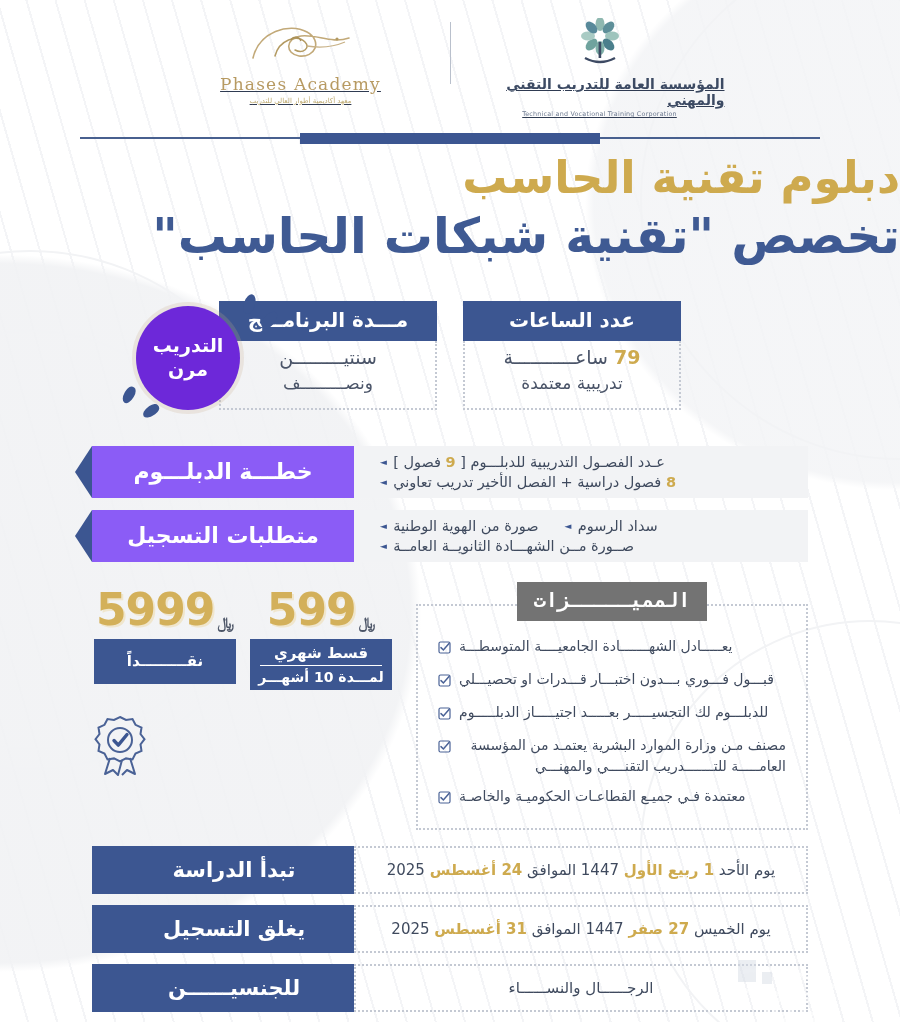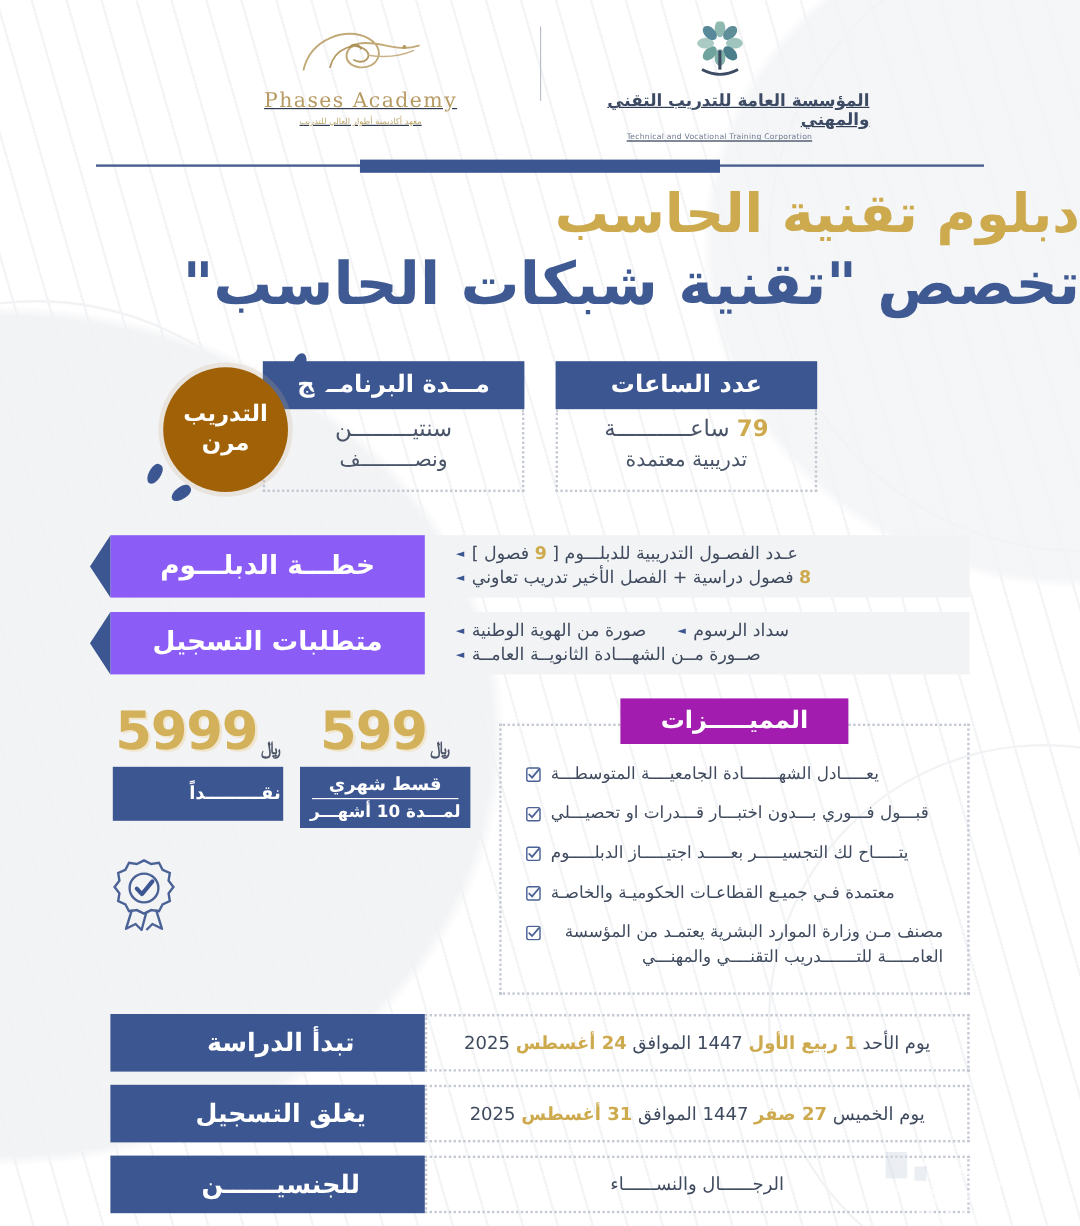--- a/index.html
+++ b/index.html
@@ -66,21 +66,21 @@
     border:2px dotted #c4c9d3; border-top:none; padding:3px 10px 12px; text-align:center;
     line-height:1.45;
   }
   .stat-l1{ font-size:19px; color:#4a5468; letter-spacing:1px;}
   .stat-l1 b{ color:#ceaa4e; }
   .stat-l2{ font-size:17px; color:#4a5468; letter-spacing:1px;}
 
   .badge-wrap{ position:absolute; left:118px; top:290px; width:170px; height:130px; z-index:3;}
   .badge-circle{
     position:absolute; left:18px; top:16px; width:104px; height:104px; border-radius:50%;
-    background:#a16207; color:#fff; display:flex; flex-direction:column; align-items:center;
+    background:#6d28d9; color:#fff; display:flex; flex-direction:column; align-items:center;
     justify-content:center; font-weight:bold; font-size:19px; line-height:1.25;
     box-shadow:0 0 0 4px rgba(201,174,140,.22);
   }
   .spark{ position:absolute; background:#3c5691; }
   .sp1{ left:126px; top:4px; width:11px; height:20px; border-radius:60% 60% 50% 50%; transform:rotate(18deg);}
   .sp2{ left:146px; top:20px; width:11px; height:20px; border-radius:60% 60% 50% 50%; transform:rotate(42deg);}
   .sp3{ left:6px; top:96px; width:10px; height:18px; border-radius:60% 60% 50% 50%; transform:rotate(-150deg);}
   .sp4{ left:28px; top:112px; width:10px; height:18px; border-radius:60% 60% 50% 50%; transform:rotate(-125deg);}
 
   
@@ -111,31 +111,31 @@
   .price-num{
     text-align:center; font-size:44px; font-weight:bold; color:#d3b05a; line-height:1;
     text-shadow:2px 2px 0 #f0e6cd; letter-spacing:-1px; direction:ltr;
   }
   .price-row-sym{ display:flex; align-items:flex-end; justify-content:center; gap:3px; height:50px;}
   .riyal{ font-size:15px; color:#4d5668; font-weight:bold;}
   .price-tag{ background:#3c5691; color:#fff; text-align:center; padding:5px 2px; margin-top:7px; }
   .price-tag .t1{ font-size:15px; font-weight:bold; letter-spacing:.5px;}
   .price-tag .sepline{ height:1px; background:#fff; margin:3px 8px;}
   .price-tag .t2{ font-size:14px; font-weight:bold; letter-spacing:.5px;}
-  .price-tag.single{ padding:13px 2px 14px;text-align:right;}
+  .price-tag.single{ padding:13px 2px 14px;}
 
   .cert-block{ display:flex; align-items:center; gap:14px; margin-top:24px; justify-content:flex-end;}
   .cert-text{ text-align:right; font-size:17px; line-height:1.45; color:#3f4a5e; letter-spacing:.3px;}
   .cert-icon{ flex:0 0 56px; }
 
   .feat-col{ flex:1; }
   .feat-head{
-    background:#a21caf; color:#fff; width:190px; margin:0 auto; text-align:center;
+    background:#737373; color:#fff; width:190px; margin:0 auto; text-align:center;
     font-size:20px; font-weight:bold; padding:6px 0 8px; letter-spacing:1px;
-    position:relative; z-index:2;
+    position:relative; z-index:2;font-family:Liberation Mono, monospace;
   }
   .feat-box{ border:2px dotted #c4c9d3; margin-top:-17px; padding:30px 20px 18px; }
   .feat-li{ display:flex; align-items:flex-start; justify-content:flex-end; gap:8px; font-size:14px; color:#3f4a5e; line-height:1.5; margin-bottom:9px; letter-spacing:.2px;}
   .feat-li:last-child{ margin-bottom:0; }
   .chk{ flex:0 0 13px; margin-top:3px; }
 
   
   .bot-row{ display:flex; margin:0 92px 11px; height:48px; align-items:stretch;}
   .bot-tag{
     width:262px; flex:0 0 262px; background:#3c5691; color:#fff; display:flex; align-items:center;
@@ -294,39 +294,39 @@
         <div class="feat-li">
           <span>قبـــول فـــوري بـــدون اختبـــار قـــدرات او تحصيـــلي</span>
           <span class="chk">
             <svg width="13" height="13" viewBox="0 0 13 13">
                 <rect x="1" y="1" width="11" height="11" rx="1.5" fill="none" stroke="#4a6296" stroke-width="1.2"></rect>
                 <path d="M3 6.6 L5.4 9 L11 2.4" fill="none" stroke="#4a6296" stroke-width="1.5" stroke-linecap="round"></path>
               </svg>
           </span>
         </div>
         <div class="feat-li">
-          <span>يتـــــاح لك التجسيـــــر بعـــــد اجتيـــــاز الدبلـــــوم</span>
+          <span>للدبلـــوم لك التجسيـــــر بعـــــد اجتيـــــاز الدبلـــــوم</span>
           <span class="chk">
             <svg width="13" height="13" viewBox="0 0 13 13">
                 <rect x="1" y="1" width="11" height="11" rx="1.5" fill="none" stroke="#4a6296" stroke-width="1.2"></rect>
                 <path d="M3 6.6 L5.4 9 L11 2.4" fill="none" stroke="#4a6296" stroke-width="1.5" stroke-linecap="round"></path>
               </svg>
           </span>
         </div>
         <div class="feat-li">
-          <span>معتمدة فـي جميـع القطاعـات الحكوميـة والخاصـة</span>
+          <span>مصنف مـن وزارة الموارد البشرية يعتمـد من المؤسسة العامـــــة للتـــــــدريب التقنــــي والمهنـــي</span>
           <span class="chk">
             <svg width="13" height="13" viewBox="0 0 13 13">
                 <rect x="1" y="1" width="11" height="11" rx="1.5" fill="none" stroke="#4a6296" stroke-width="1.2"></rect>
                 <path d="M3 6.6 L5.4 9 L11 2.4" fill="none" stroke="#4a6296" stroke-width="1.5" stroke-linecap="round"></path>
               </svg>
           </span>
         </div>
         <div class="feat-li">
-          <span>مصنف مـن وزارة الموارد البشرية يعتمـد من المؤسسة العامـــــة للتـــــــدريب التقنــــي والمهنـــي</span>
+          <span>معتمدة فـي جميـع القطاعـات الحكوميـة والخاصـة</span>
           <span class="chk">
             <svg width="13" height="13" viewBox="0 0 13 13">
                 <rect x="1" y="1" width="11" height="11" rx="1.5" fill="none" stroke="#4a6296" stroke-width="1.2"></rect>
                 <path d="M3 6.6 L5.4 9 L11 2.4" fill="none" stroke="#4a6296" stroke-width="1.5" stroke-linecap="round"></path>
               </svg>
           </span>
         </div>
       </div>
     </div>
 

